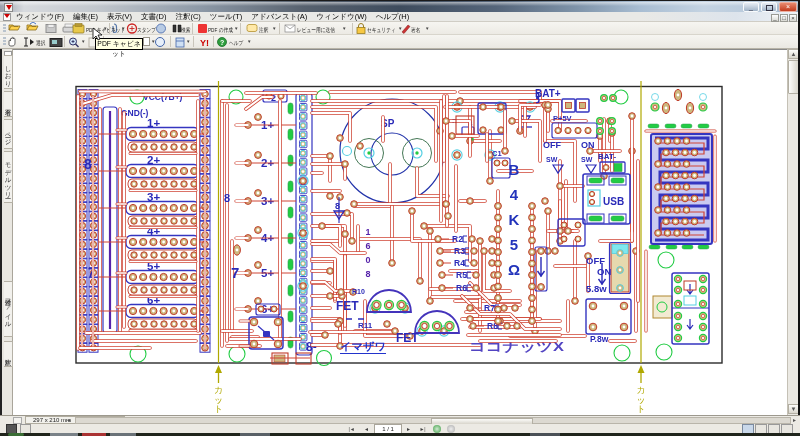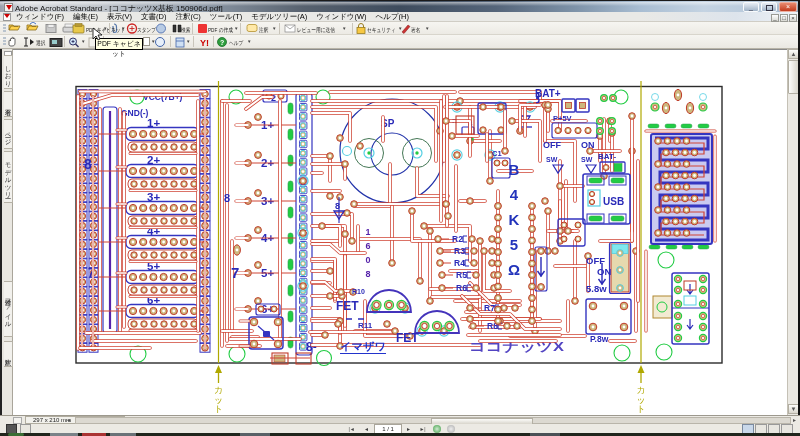--- a/index.html
+++ b/index.html
@@ -51,37 +51,36 @@
 #taskbar{left:0;top:433px;width:800px;height:3px;background:#20251c;}
 .tb-item{position:absolute;top:0;height:3px;}
 .navbtn{position:absolute;top:1px;width:13px;height:8px;font-size:5px;color:#444;text-align:center;line-height:8px;}
 </style>
 </head>
 <body>
 
 <div id="titlebar" class="abs">
     <div class="tgloss"></div>
   <div id="ticon"></div>
-  <div id="ttext">Adobe Acrobat Standard - [ココナッツX基板 150906d.pdf]</div>
   <div class="wbtn" style="left:743px;background:linear-gradient(#e8eef5,#9fb2c6);color:#334;border-color:#f8fafc;">_</div>
   <div class="wbtn" style="left:761px;background:linear-gradient(#e8eef5,#9fb2c6);border-color:#f8fafc;">
       <span style="display:block;margin:2px auto 0;width:5px;height:4px;border:1px solid #334;"></span>
     </div>
   <div class="wbtn" style="left:779px;width:18px;background:linear-gradient(#e88a70,#c23b1e);border-color:#eeb0a0;">×</div>
 </div>
 
 <div id="menubar" class="abs">
   <div id="micon"></div>
   <div class="mi">ウィンドウ(F)</div>
     <div class="mi">編集(E)</div>
     <div class="mi">表示(V)</div>
     <div class="mi">文書(D)</div>
     <div class="mi">注釈(C)</div>
     <div class="mi">ツール(T)</div>
-    <div class="mi">モデルツリー(A)</div>
+    <div class="mi">アドバンスト(A)</div>
     <div class="mi">ウィンドウ(W)</div>
     <div class="mi">ヘルプ(H)</div>
   <div class="mdibtn" style="left:771px;width:8px;">_</div>
     <div class="mdibtn" style="left:780px;width:8px;">□</div>
     <div class="mdibtn" style="left:789px;width:8px;">×</div>
 </div>
 
 <div id="tb1" class="abs">
  <div class="grip" style="left:3px;"></div>
  <svg width="800" height="13" style="position:absolute;left:0;top:0;">

